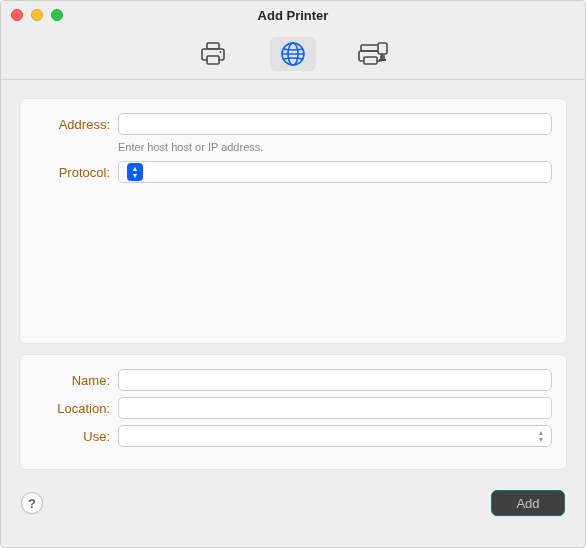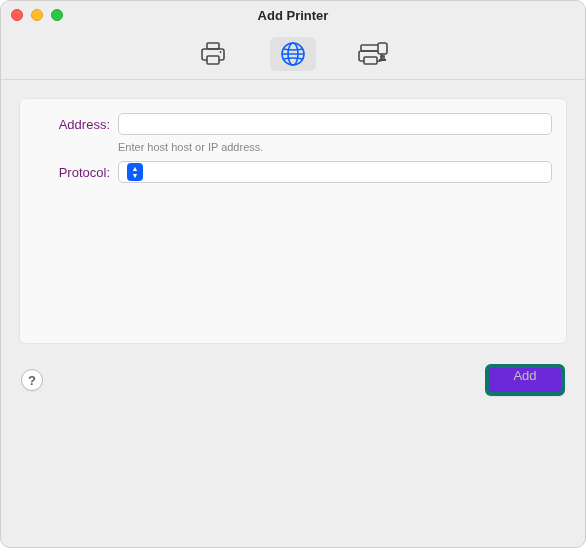--- a/index.html
+++ b/index.html
@@ -10,21 +10,21 @@
     font-family: -apple-system, "Helvetica Neue", Arial, sans-serif;
     font-size: 13px;
     color: #262626;
     background: #fff;
   }
   .window {
     width: 586px;
     height: 548px;
     background: #eeeeee;
     border: 1px solid #cfcfcf;
-    border-radius: 10px;
+    border-radius: 4px;
     box-sizing: border-box;
     display: flex;
     flex-direction: column;
     overflow: hidden;
   }
   
   .titlebar {
     position: relative;
     height: 28px;
     display: flex;
@@ -97,21 +97,21 @@
 
   .row {
     display: flex;
     align-items: center;
     margin-bottom: 6px;
   }
   .lbl {
     width: 76px;
     text-align: right;
     padding-right: 8px;
-    color: #701a75;
+    color: #a16207;
     flex: 0 0 auto;
   }
   .control {
     flex: 1 1 auto;
   }
   input.text, .select {
     width: 100%;
     height: 22px;
     border: 1px solid #cfcfcf;
     border-radius: 5px;
@@ -167,25 +167,25 @@
     justify-content: center;
     color: #606060;
     font-weight: 600;
     font-size: 13px;
     box-shadow: 0 1px 0 rgba(0,0,0,0.05);
   }
   .add-btn {
     min-width: 72px;
     height: 24px;
     border-radius: 6px;
-    border: 4px solid #0f766e;
-    background: #6d28d9;
+    border: 1px solid #0f766e;
+    background: #404040;
     color: #c0c0c0;
     display: flex;
-    align-items: flex-start;
+    align-items: center;
     justify-content: center;
     font: inherit;
     box-shadow: 0 1px 0 rgba(0,0,0,0.05);
   }
 </style>
 </head>
 <body>
 
 <div class="window">
 
@@ -246,20 +246,46 @@
             <span class="sel-arrows blue">
               <span class="arr">▲</span>
                 <span class="arr">▼</span>
             </span>
           </div>
         </div>
       </div>
 
     </div>
 
+    <div class="panel bottom">
+      <div class="row">
+        <div class="lbl">Name:</div>
+        <div class="control">
+          <input class="text" type="text" value="" style="">
+        </div>
+      </div>
+      <div class="row">
+        <div class="lbl">Location:</div>
+        <div class="control">
+          <input class="text" type="text" value="" style="">
+        </div>
+      </div>
+      <div class="row">
+        <div class="lbl">Use:</div>
+        <div class="control">
+          <div class="select">
+            <span class="sel-text"></span>
+            <span class="sel-arrows gray">
+              <span class="arr">▲</span>
+                <span class="arr">▼</span>
+            </span>
+          </div>
+        </div>
+      </div>
+    </div>
 
     <div class="footer">
       <div class="help">
         <span>?</span>
       </div>
       <div class="add-btn">
         <span>Add</span>
       </div>
     </div>
 

